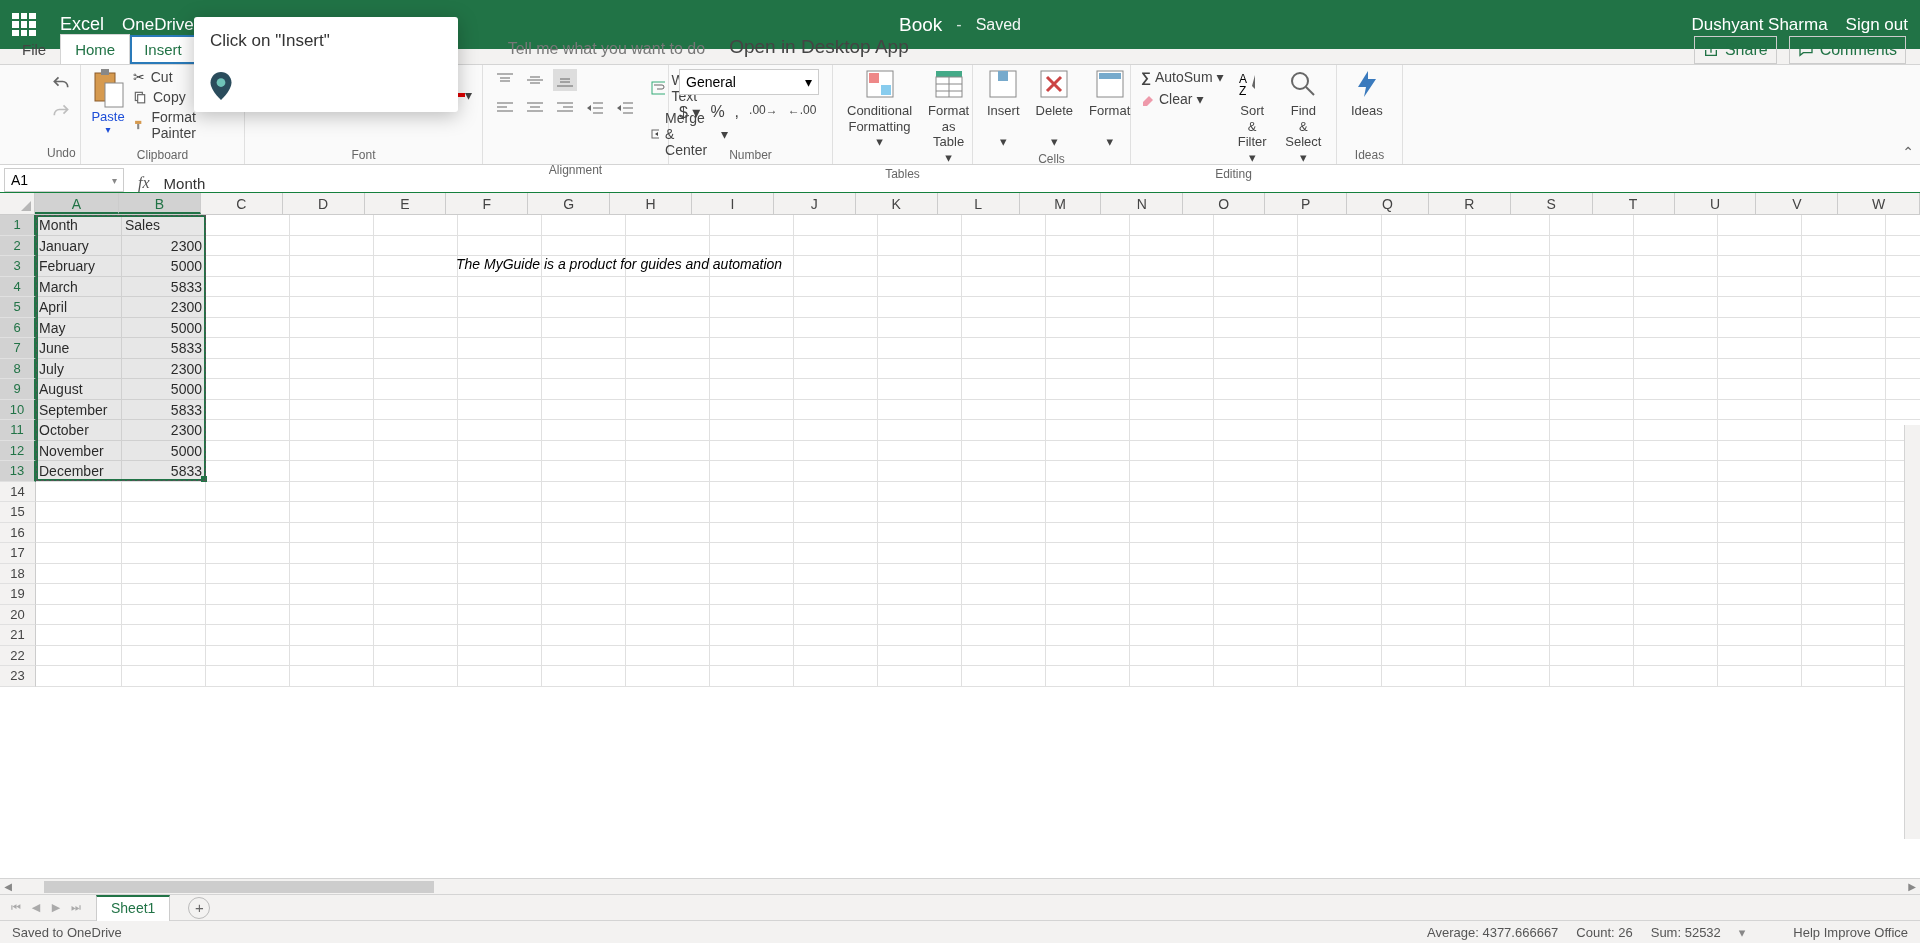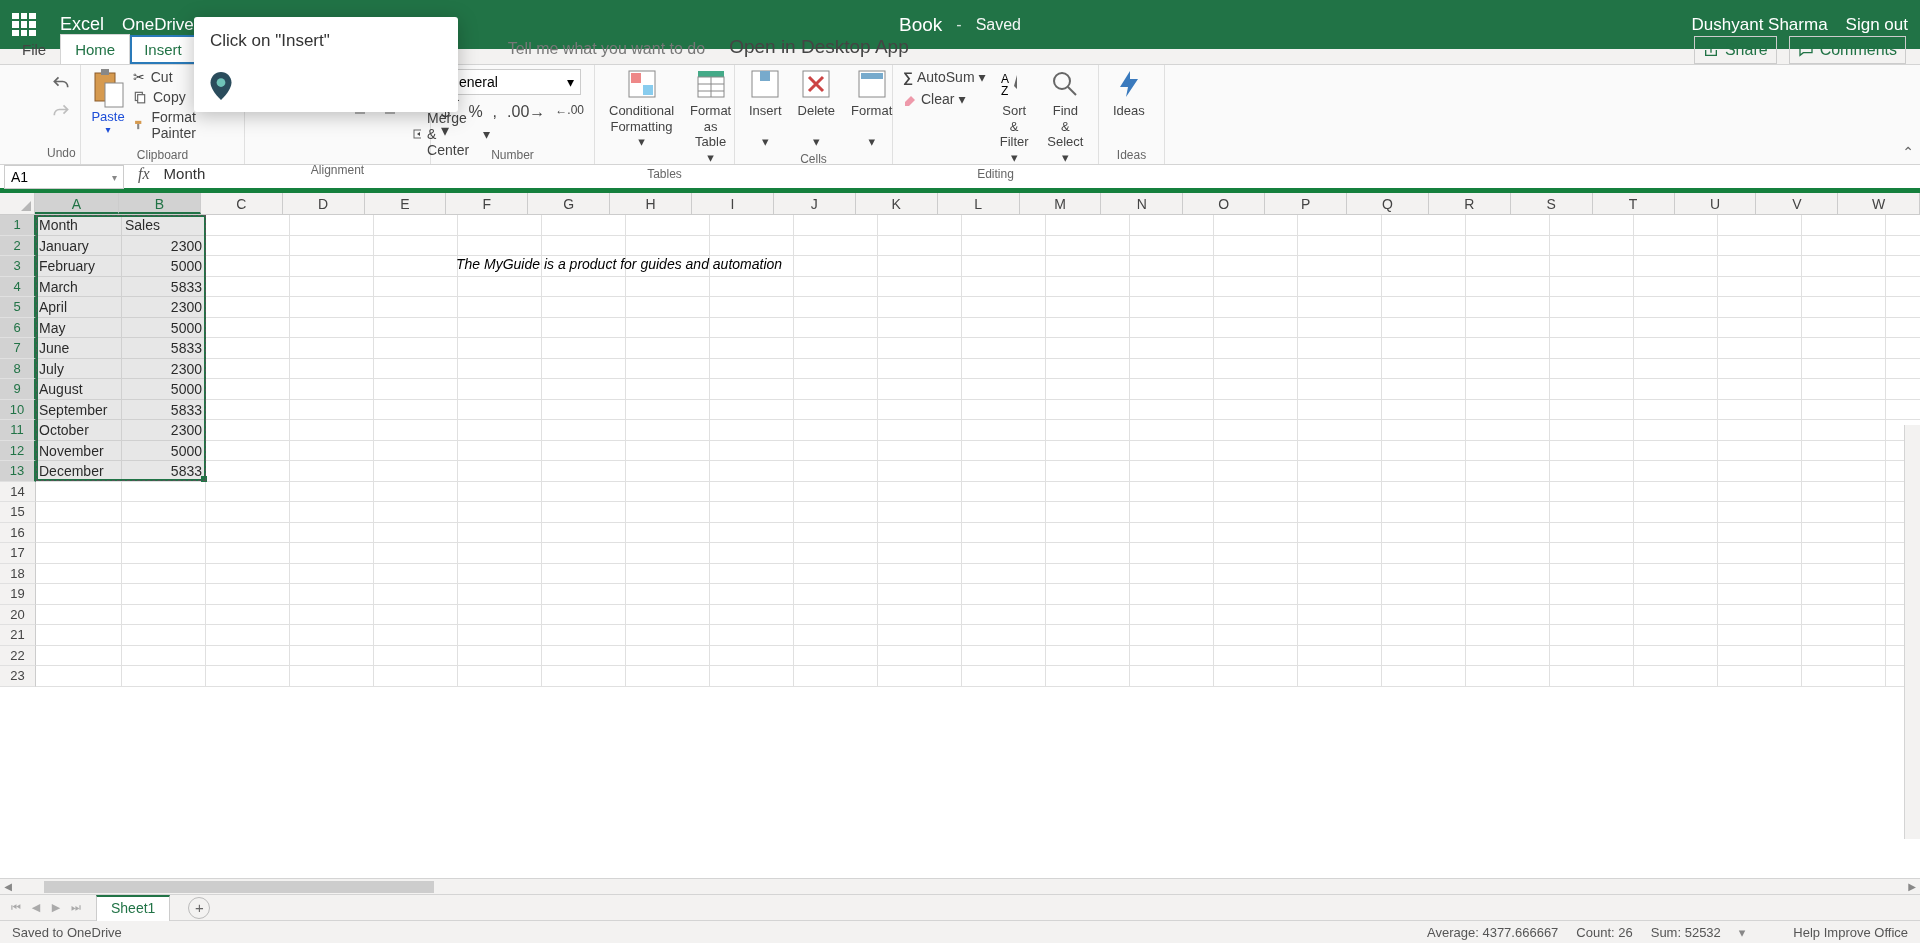--- a/index.html
+++ b/index.html
@@ -64,21 +64,21 @@
 
 .tables-group { width: 140px; display:flex; }
 .big-btn { display:flex; flex-direction:column; align-items:center; font-size: 13px; color:#444; cursor:pointer; text-align:center; line-height:1.2; padding: 0 4px;}
 .big-icon { width:30px; height:30px; margin-bottom: 4px; }
 
 .cells-group { width: 158px; }
 .editing-group { width: 206px; }
 .ideas-group { width: 66px; }
 .collapse-ribbon { position:absolute; right:6px; bottom:4px; cursor:pointer; color:#666; font-size:14px; }
 
-.formula-bar { height: 28px; background:#fff; border-bottom: 5px solid #15803d; display:flex; align-items:flex-start; }
+.formula-bar { height: 28px; background:#fff; border-bottom: 1px solid #15803d; display:flex; align-items:flex-end; }
 .name-box { width: 120px; height: 24px; border:1px solid #ccc; margin: 0 4px; padding: 0 6px; font-size:14px; display:flex; align-items:center; justify-content:space-between; }
 .fx-label { font-style:italic; font-family: Georgia; margin: 0 10px; color:#555; }
 .formula-input { flex:1; font-size:15px; color:#333; padding-left: 4px; }
 
 .grid-area { position: relative; background:#fff; height: calc(943px - 49px - 32px - 100px - 28px - 26px - 23px); overflow:hidden; }
 .col-headers { display:flex; height: 22px; background:#f3f2f1; border-bottom:1px solid #ccc; position:sticky; top:0; }
 .select-all { width:36px; border-right:1px solid #ccc; background:#f3f2f1; cursor:pointer; position:relative; }
 .select-all:after { content:''; position:absolute; right:3px; bottom:3px; border-left: 10px solid transparent; border-bottom: 10px solid #b7b7b7; }
 .col-hdr { width:84px; border-right:1px solid #ccc; text-align:center; font-size:14px; color:#444; line-height:22px; cursor:pointer; }
 .col-hdr.first { width: 86px; }
@@ -217,20 +217,39 @@
               <path fill="#d69a4f" d="M4 4h12v6H4z"></path>
               <path fill="#888" d="M8 10h4v10H8z"></path>
             </svg>
             <span>Format Painter</span>
           </div>
       </div>
     </div>
     <div class="group-label">Clipboard</div>
   </div>
 
+  <div class="ribbon-group font-group">
+    <div>
+      <div class="font-row2" style="margin-top:14px;">
+        <div class="fbtn fbold">B</div>
+        <div class="fbtn fitalic">I</div>
+        <div class="fbtn funderline">U</div>
+        <div class="fbtn" style="text-decoration:underline;border-bottom:1px solid #444;">D</div>
+        <div class="fbtn strike">ab</div>
+        <div class="fbtn"><svg width="16" height="16" viewBox="0 0 16 16">
+              <rect x="1" y="1" width="14" height="14" fill="none" stroke="#666" stroke-dasharray="2 2"></rect>
+            </svg>▾</div>
+        <div class="fbtn"><svg width="16" height="16">
+              <path fill="#666" d="M2 8l6-6 6 6-6 6z"></path>
+            </svg><div class="color-bar" style="background:#ffff00"></div>▾</div>
+        <div class="fbtn"><span style="font-weight:bold">A</span><div class="color-bar" style="background:#d00"></div>▾</div>
+      </div>
+    </div>
+    <div class="group-label">Font</div>
+  </div>
 
   <div class="ribbon-group align-group">
     <div style="display:flex; gap:14px;">
       <div>
         <div class="align-row">
           <div class="align-btn">
               <svg width="16" height="14">
                 <line x1="0" y1="1" x2="16" y2="1" stroke="#666"></line>
                 <line x1="3" y1="5" x2="13" y2="5" stroke="#666"></line>
                 <line x1="3" y1="8" x2="13" y2="8" stroke="#666"></line>
@@ -311,21 +330,21 @@
   <div class="ribbon-group number-group">
     <div>
       <div class="num-select">
           <span>General</span>
           <span>▾</span>
         </div>
       <div class="num-btns">
         <span>$ ▾</span>
         <span>%</span>
         <span>,</span>
-        <span style="font-size:16px;">.00→</span>
+        <span style="font-size:12px;">.00→</span>
         <span style="font-size:12px;">←.00</span>
       </div>
     </div>
     <div class="group-label">Number</div>
   </div>
 
   <div class="ribbon-group tables-group">
     <div class="group-content">
       <div class="big-btn">
         <div class="big-icon"><svg viewBox="0 0 30 30">

